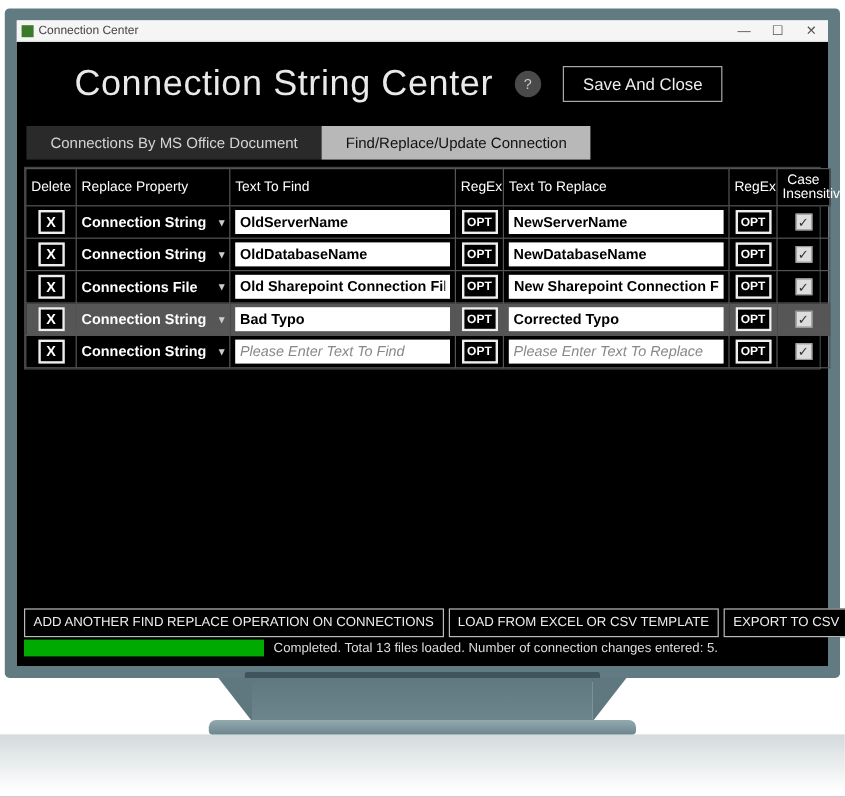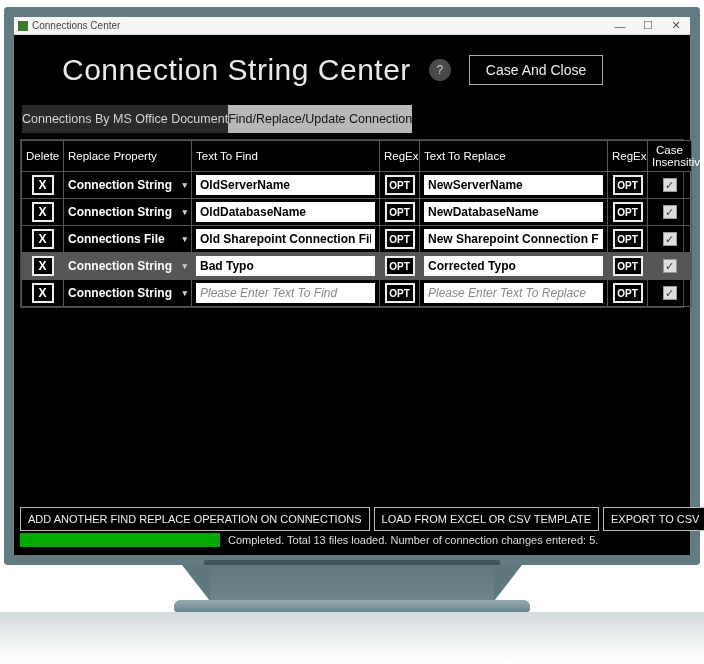--- a/index.html
+++ b/index.html
@@ -15,21 +15,21 @@
 .win-btn { width:28px; height:18px; display:flex; align-items:center; justify-content:center; font-size:11px; color:#555; cursor:default; }
 
 .app { position:absolute; top:18px; left:0; right:0; bottom:0; background:#000; color:#fff; padding:4px 4px 4px 4px; display:flex; flex-direction:column; }
 
 .header-row { display:flex; align-items:center; padding:14px 14px 18px 44px; }
 .app-title { font-size:30px; font-weight:300; color:#e9e9e9; letter-spacing:.5px; }
 .help-dot { width:22px; height:22px; border-radius:50%; background:#4a4a4a; color:#ccc; display:flex; align-items:center; justify-content:center; font-size:12px; margin-left:18px; cursor:default; }
 .save-close { margin-left:18px; border:1px solid #aaa; color:#eee; padding:6px 16px; font-size:14px; background:transparent; cursor:default; }
 
 .tabs { display:flex; padding-left:4px; gap:0; }
-.tab { padding:7px 0; font-size:12.5px; color:#d5d5d5; background:#2a2a2a; cursor:default; }
+.tab { padding:7px 20px; font-size:12.5px; color:#d5d5d5; background:#2a2a2a; cursor:default; }
 .tab.inactive2 { background:#3a3a3a; }
 .tab.active { background:#b8b8b8; color:#111; }
 
 .grid-wrap { margin:6px 2px 0 2px; border:1px solid #444; }
 table { border-collapse:collapse; width:100%; table-layout:fixed; }
 th,td { border:1px solid #555; padding:3px 4px; font-size:11.5px; color:#fff; vertical-align:middle; }
 th { font-weight:400; text-align:left; background:#000; }
 th.small, td.small { text-align:center; }
 col.c-del { width:42px; }
 col.c-prop { width:128px; }
@@ -77,34 +77,34 @@
 </head>
 <body>
 
 <div class="shadow"></div>
 
 <div class="monitor-frame">
   <div class="monitor-inner">
 
     <div class="titlebar">
       <span class="titlebar-icon"></span>
-      <span>Connections Center</span>
+      <span>Connection Center</span>
       <div class="win-controls">
         <div class="win-btn">—</div>
         <div class="win-btn">☐</div>
         <div class="win-btn">✕</div>
       </div>
     </div>
 
     <div class="app">
 
       <div class="header-row">
         <div class="app-title">Connection String Center</div>
         <div class="help-dot">?</div>
-        <button class="save-close">Case And Close</button>
+        <button class="save-close">Save And Close</button>
       </div>
 
       <div class="tabs">
         <div class="tab">Connections By MS Office Document</div>
         <div class="tab active">Find/Replace/Update Connection</div>
       </div>
 
       <div class="grid-wrap">
         <table>
           <colgroup>

